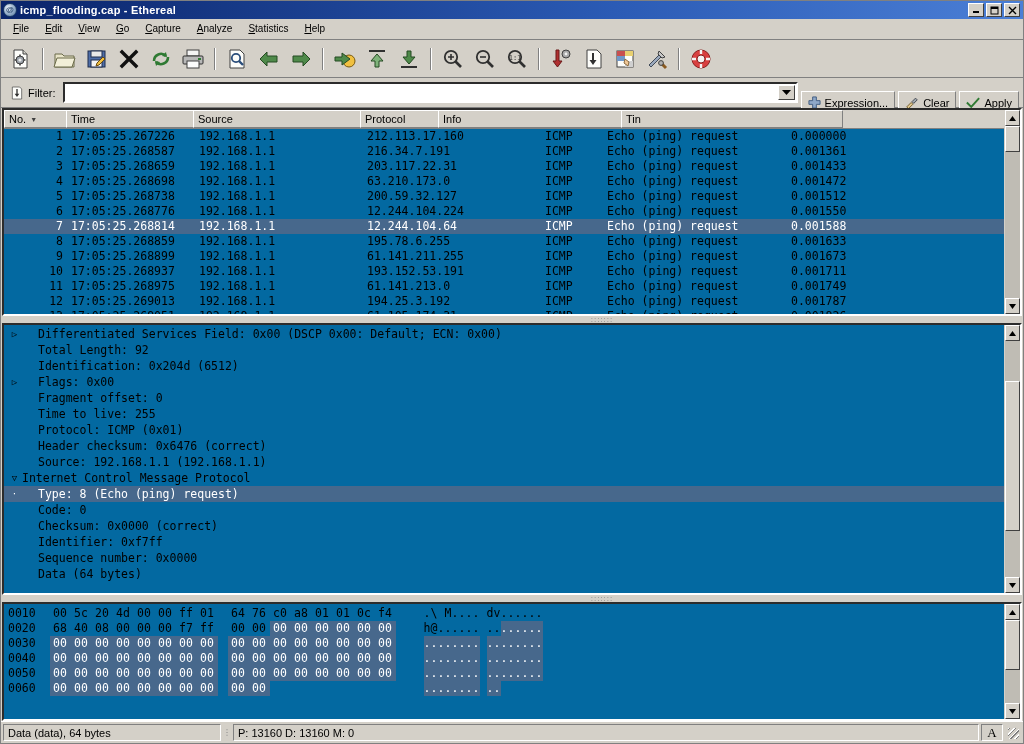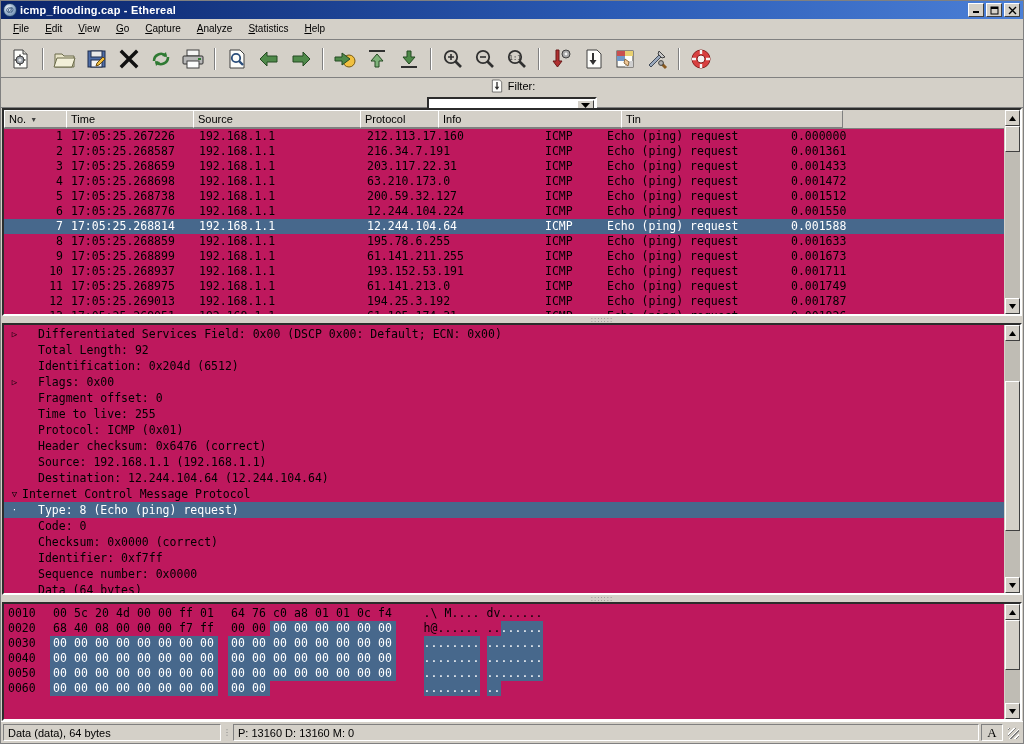--- a/index.html
+++ b/index.html
@@ -56,21 +56,20 @@
   }
   .tb-btn { width: 30px; height: 30px; display: flex; align-items: center; justify-content: center; }
   .tb-sep { width: 2px; height: 22px; margin: 0 4px;
             border-left: 1px solid #808080; border-right: 1px solid #fff; }
 
   
   .filterbar {
     height: 30px; min-height: 30px; display: flex; align-items: center;
     background: #d4d0c8; padding: 0 4px; gap: 3px;
     border-bottom: 1px solid #808080;
-    flex-direction: column;
   }
   .filter-label-btn {
     display: flex; align-items: center; gap: 3px; height: 22px; padding: 0 4px;
     background: #d4d0c8; font-size: 11px;
   }
   .filter-input-wrap {
     flex: 1; height: 21px; display: flex; align-items: stretch;
     border: 2px inset #d4d0c8;
     border-color: #808080 #fff #fff #808080; background: #fff;
   }
@@ -91,21 +90,21 @@
 
   
   .panes { flex: 1; display: flex; flex-direction: column; background: #d4d0c8; min-height: 0; }
   .pane { display: flex; flex-direction: column; min-height: 0; background: #fff;
           border: 2px inset #d4d0c8; border-color: #808080 #fff #fff #808080; margin: 0 1px; }
   .pane-packets { height: 208px; min-height: 208px; }
   .pane-details { height: 272px; min-height: 272px; }
   .pane-bytes   { flex: 1; }
 
   .pane-body { flex: 1; display: flex; min-height: 0; overflow: hidden; }
-  .pane-content { flex: 1; overflow: hidden; position: relative; background: #be185d; }
+  .pane-content { flex: 1; overflow: hidden; position: relative; background: #0369a1; }
 
   
   .col-headers { display: flex; height: 19px; min-height: 19px; background: #d4d0c8;
                  border-bottom: 1px solid #808080; }
   .col-head {
     background: #d4d0c8; border: 1px solid; border-color: #fff #808080 #808080 #fff;
     font-size: 11px; display: flex; align-items: center; padding-left: 4px;
     margin-right: -1px; overflow: hidden; white-space: nowrap;
   }
   .col-head .sortarrow { margin-left: 4px; font-size: 7px; color: #404040; }
@@ -598,24 +597,20 @@
               </div>
               <div class="drow">
                 <span class="tri blank">·</span>
                 <span class="dtext indent-1">Header checksum: 0x6476 (correct)</span>
               </div>
               <div class="drow">
                 <span class="tri blank">·</span>
                 <span class="dtext indent-1">Source: 192.168.1.1 (192.168.1.1)</span>
               </div>
               <div class="drow">
-                <span class="tri blank">·</span>
-                <span class="dtext indent-1">Destination: 12.244.104.64 (12.244.104.64)</span>
-              </div>
-              <div class="drow">
                 <span class="tri">▽</span>
                 <span class="dtext">Internet Control Message Protocol</span>
               </div>
               <div class="drow selected">
                 <span class="tri blank">·</span>
                 <span class="dtext indent-1">Type: 8 (Echo (ping) request)</span>
               </div>
               <div class="drow">
                 <span class="tri blank">·</span>
                 <span class="dtext indent-1">Code: 0</span>

